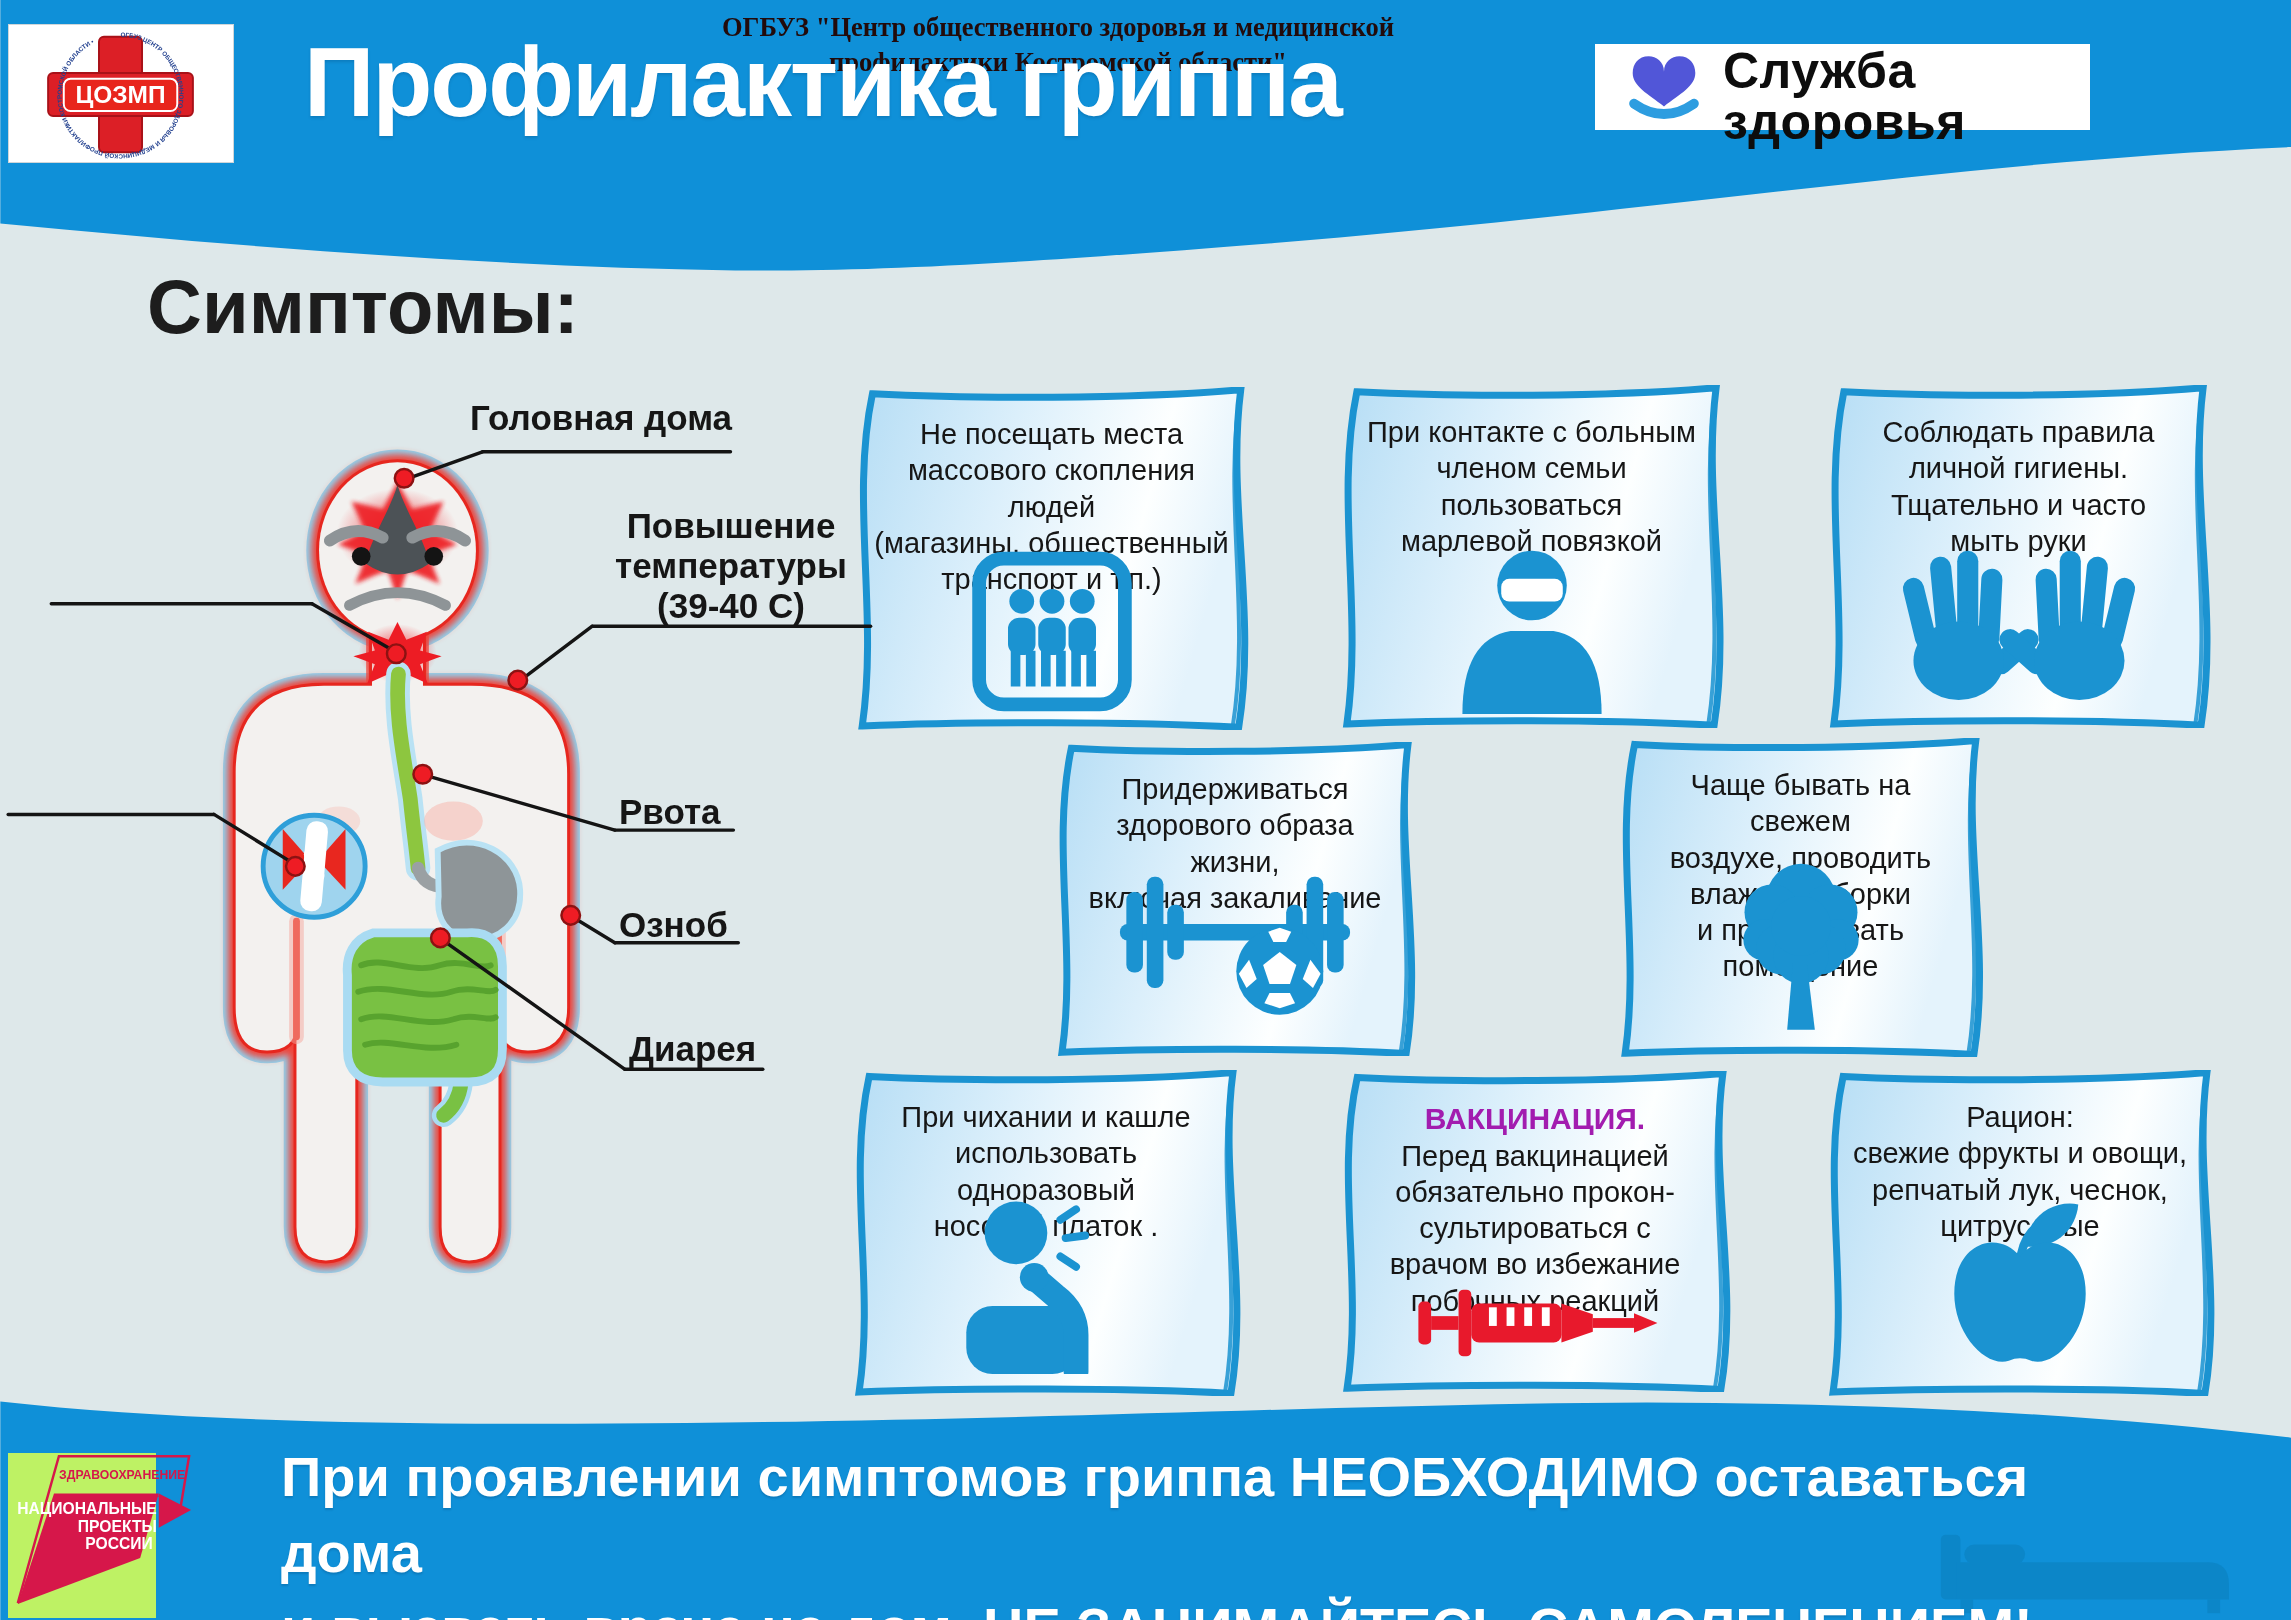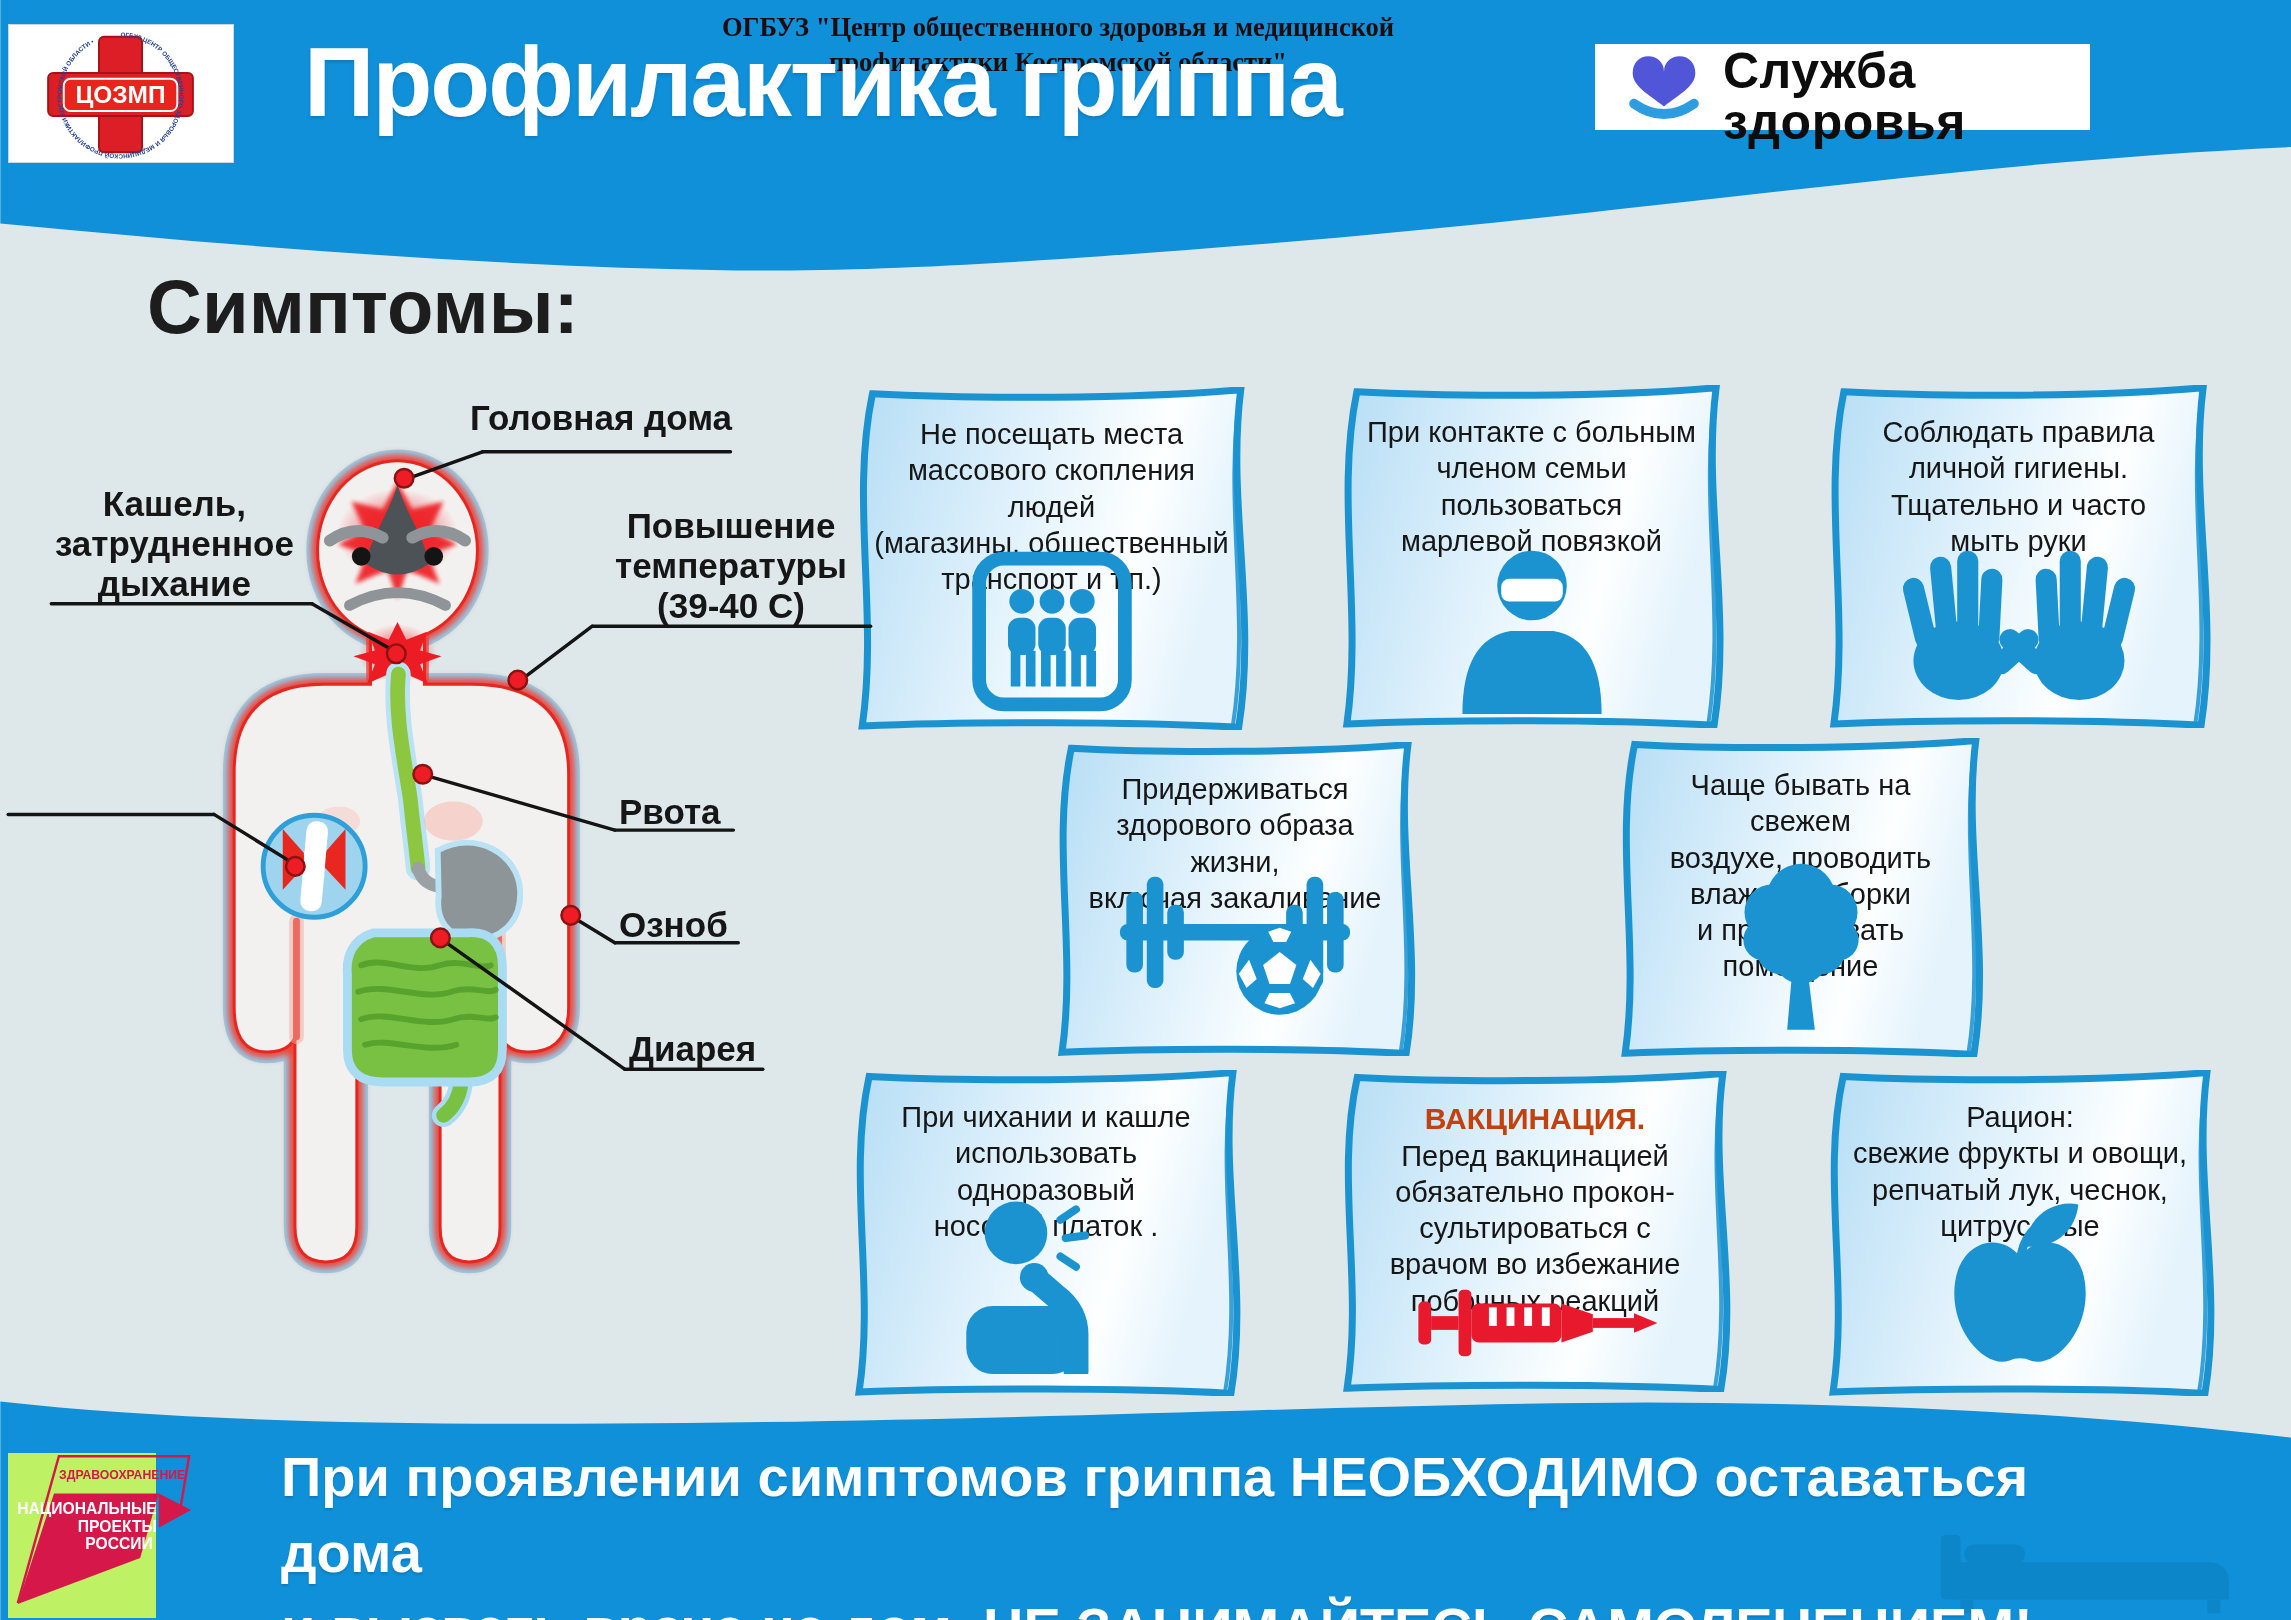--- a/index.html
+++ b/index.html
@@ -41,21 +41,21 @@
 
   
   .card{position:absolute; z-index:3;}
   .card .flag{position:absolute; inset:0; width:100%; height:100%;}
   .flag-fill{fill:url(#cardGrad); stroke:#1b93d1; stroke-width:7;}
   .flag-fold{fill:none; stroke:#1b93d1; stroke-width:4; opacity:.85;}
   .card-text{
     position:relative; z-index:2; padding:29px 25.5px 0 25.5px;
     font-size:29px; line-height:1.25; color:#161616; text-align:center;
   }
-  .vax-title{display:block; color:#c2410c; font-weight:bold; font-size:30px;}
+  .vax-title{display:block; color:#a21caf; font-weight:bold; font-size:30px;}
   .card-icon{position:absolute; left:50%; transform:translateX(-50%); z-index:2;}
 
   
   .footer-text{
     left:281px; top:1439px; width:1862px; z-index:3;
     font-size:56px; font-weight:bold; color:#ffffff; line-height:1.35;
     text-shadow:0 2px 2px rgba(0,40,80,.2);
   }
   .natproj-box{left:7.8px; top:1453px; width:148px; height:165px; background:#bef264; z-index:3;}
 </style>
@@ -204,23 +204,20 @@
       <path d="M320,832 A52,52 0 0 1 320,936 A40,40 0 0 0 320,832 Z" fill="#59b7e4" opacity="0.6"></path>
       <polygon points="288,846 316,878 288,908" fill="#e8271f"></polygon>
       <polygon points="352,846 324,878 352,908" fill="#e8271f"></polygon>
       <rect x="309" y="838" width="22" height="92" rx="10" fill="#ffffff" transform="rotate(5,320,884)"></rect>
       <circle cx="316" cy="872" r="6.5" fill="#ffffff"></circle>
       <circle cx="324" cy="894" r="6.5" fill="#ffffff"></circle>
     </g>
   </svg>
 
   <div class="abs sym-label single" style="left:470px;top:398px;width:270px;">Головная дома</div>
-  <div class="abs sym-label prelines" style="left:27.4px;top:484px;width:294px;">Кашель,
-затрудненное
-дыхание</div>
   <div class="abs sym-label prelines" style="left:584px;top:506px;width:294px;">Повышение
 температуры
 (39-40 С)</div>
   <div class="abs sym-label single" style="left:619px;top:792px;width:127px;">Рвота</div>
   <div class="abs sym-label single" style="left:619px;top:905px;width:137px;">Озноб</div>
   <div class="abs sym-label single" style="left:629px;top:1029px;width:147px;">Диарея</div>
 
   <svg id="lines-overlay" width="2292" height="1620" viewBox="0 0 2338 1653">
     <g stroke="#141414" stroke-width="3.5" stroke-linecap="round">
       <line x1="492" y1="461" x2="745" y2="461"></line>

